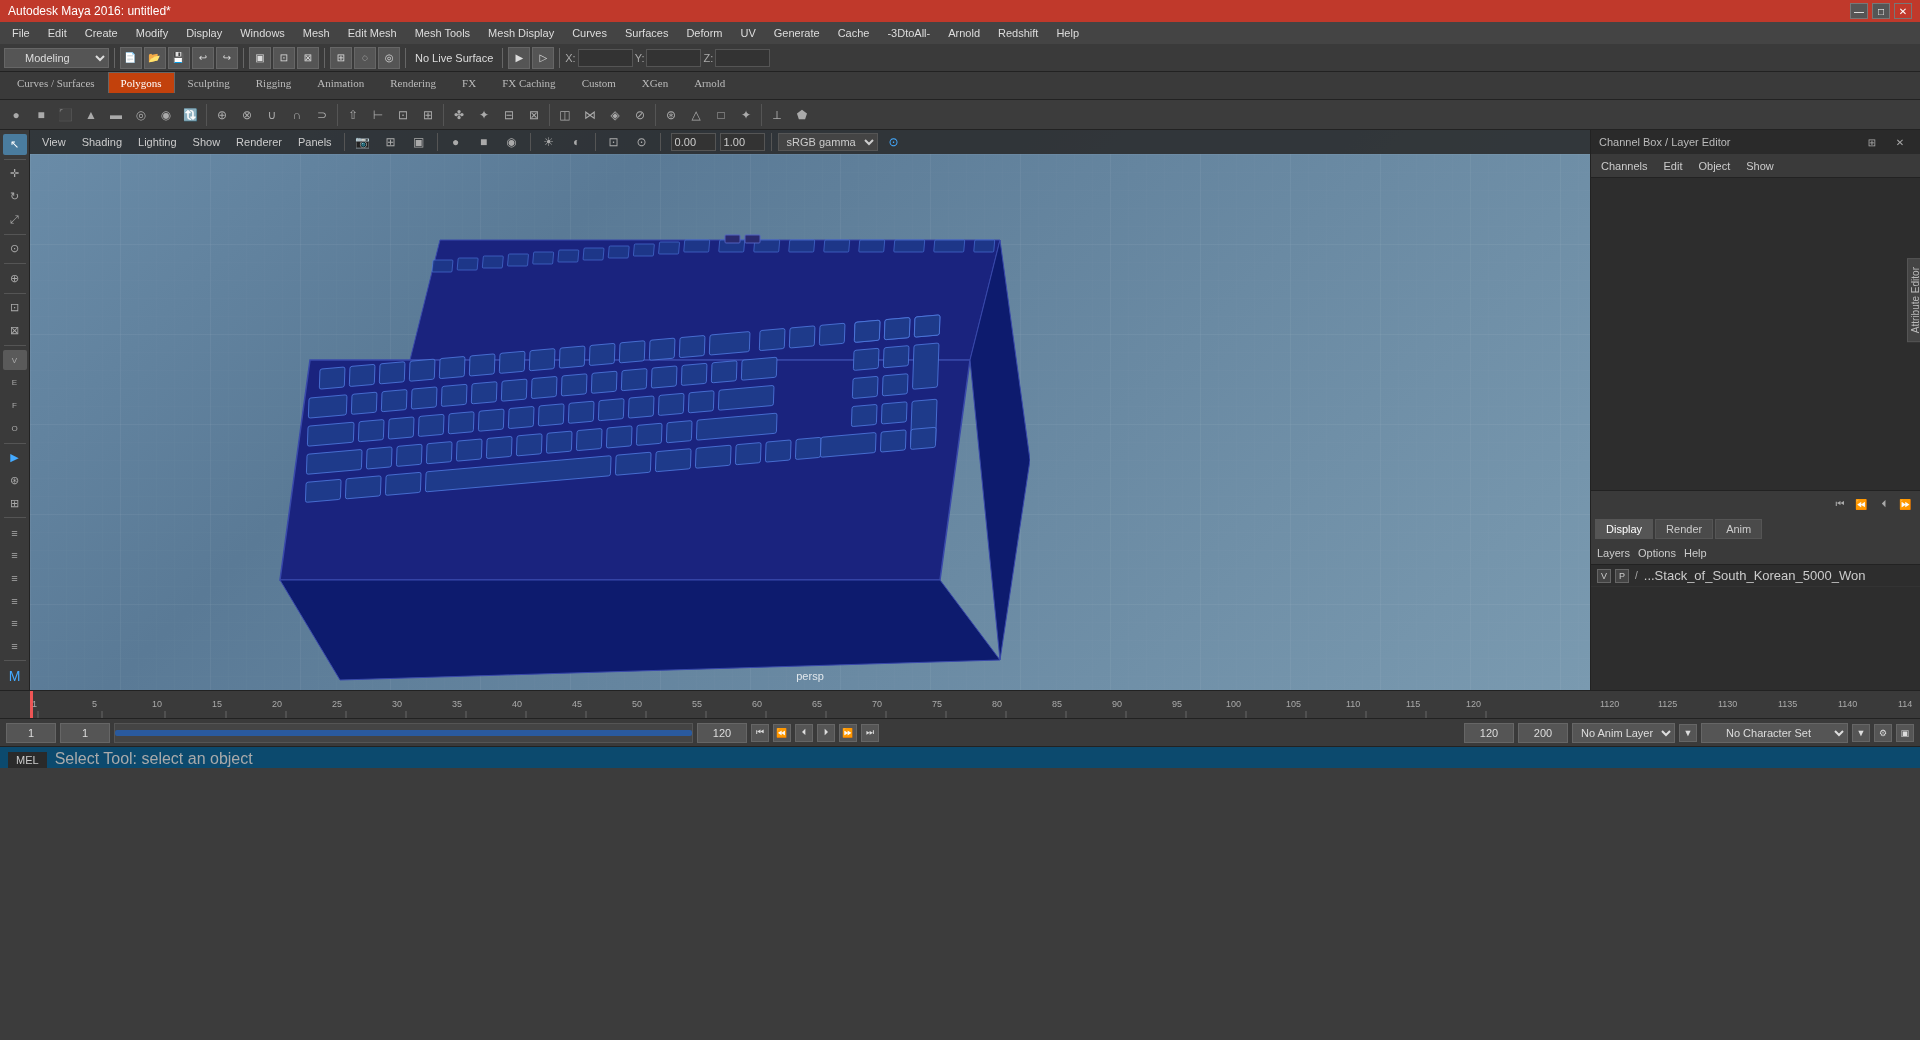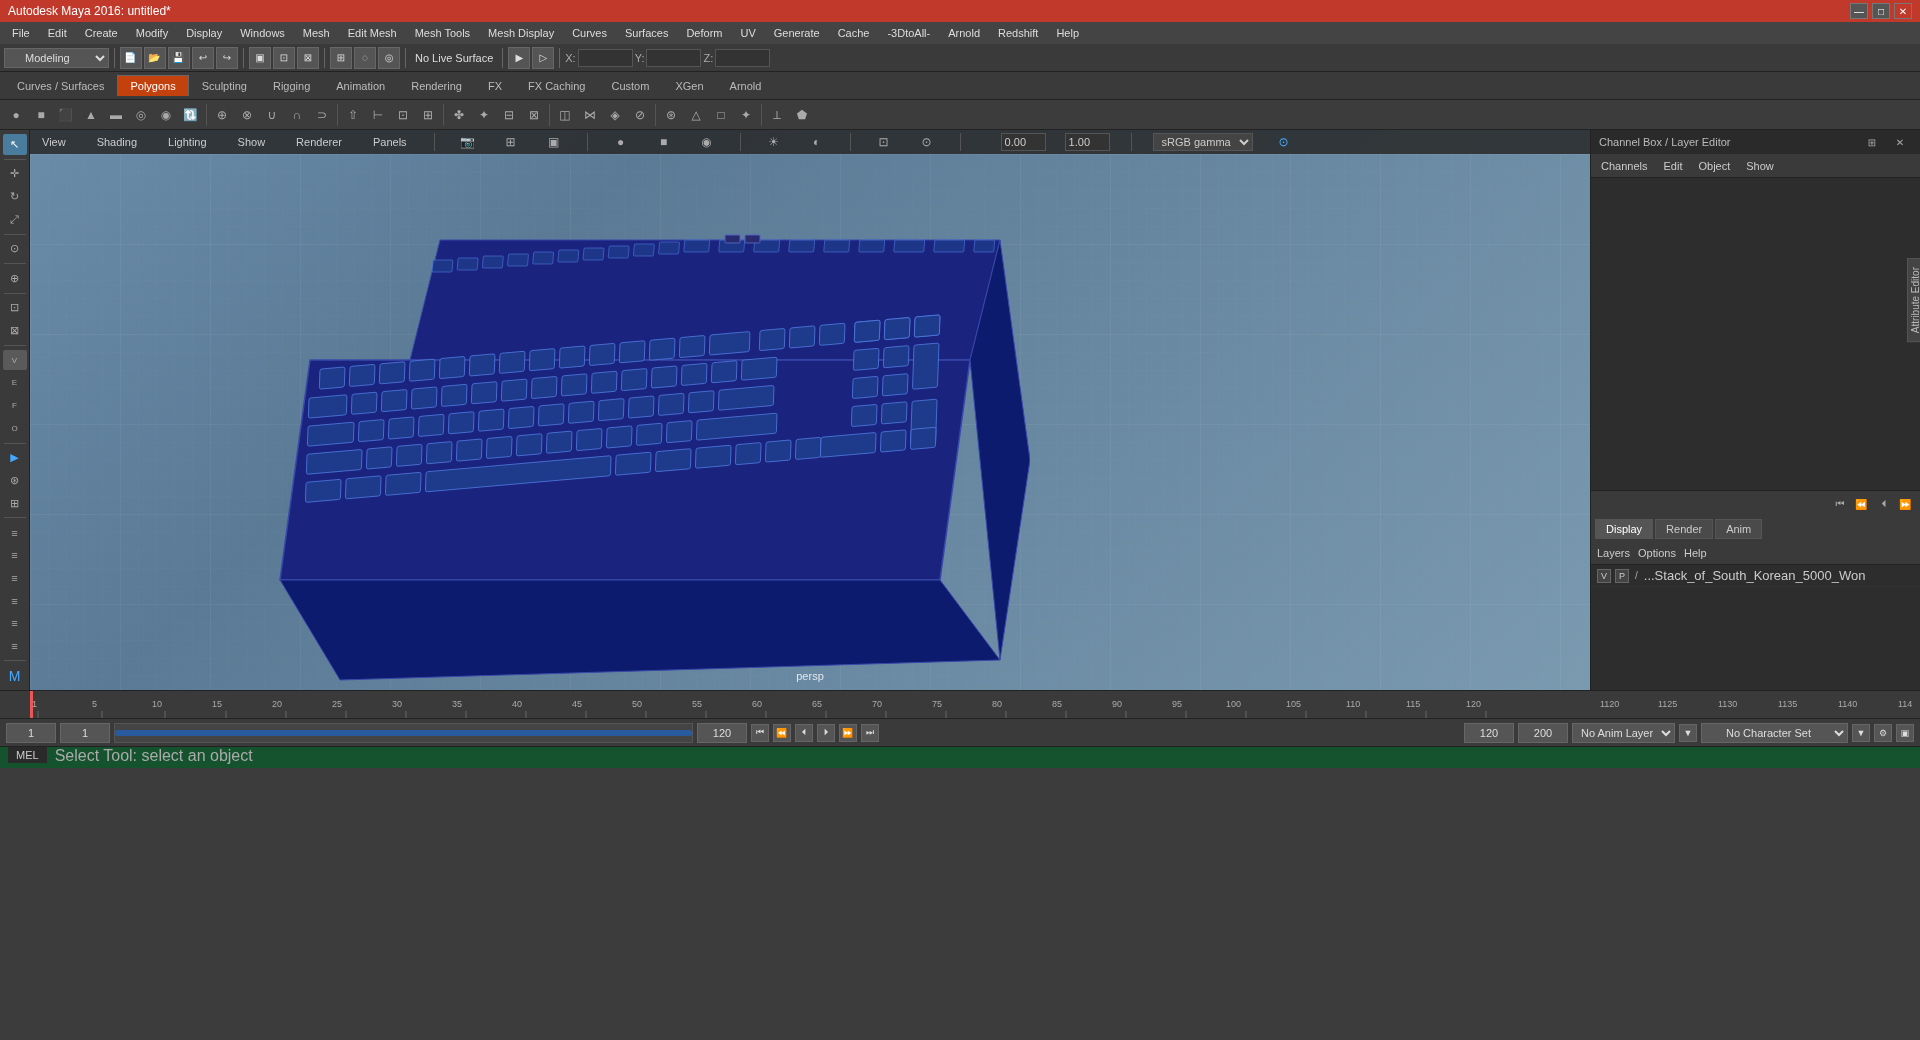--- a/index.html
+++ b/index.html
@@ -108,23 +108,24 @@
       font-size: 11px;
       padding: 0 4px;
     }
 
     
     #tabs-row {
       width: 100%;
       height: 28px;
       background: #3a3a3a;
       display: flex;
-      align-items: center;
+      align-items: flex-start;
       padding: 0 4px;
       border-bottom: 1px solid #222;
+      font-family: Liberation Serif, serif;
     }
     .tab-item {
       padding: 4px 12px;
       font-size: 11px;
       color: #bbb;
       cursor: pointer;
       background: #3a3a3a;
       border: 1px solid transparent;
       border-bottom: none;
     }
@@ -205,21 +206,21 @@
     #viewport-toolbar {
       position: absolute;
       top: 0;
       left: 0;
       right: 0;
       height: 24px;
       background: rgba(40,40,40,0.85);
       display: flex;
       align-items: center;
       padding: 0 6px;
-      gap: 19px;
+      gap: 4px;
       z-index: 10;
     }
     .vp-btn {
       color: #ccc;
       font-size: 11px;
       padding: 2px 6px;
       cursor: pointer;
     }
     .vp-sep { width: 1px; height: 18px; background: #555; margin: 0 2px; }
     .vp-input {
@@ -249,23 +250,23 @@
       display: flex;
       align-items: center;
       justify-content: center;
       cursor: pointer;
     }
 
     
     #status-bar {
       width: 100%;
       height: 22px;
-      background: #14532d;
-      display: flex;
-      align-items: flex-start;
+      background: #0c4a6e;
+      display: flex;
+      align-items: flex-end;
       padding: 0 8px;
       border-top: 1px solid #222;
     }
     .status-text {
       color: #aaa;
       font-size: 16px;
     }
     .status-mode {
       background: #2a2a2a;
       padding: 2px 8px;

